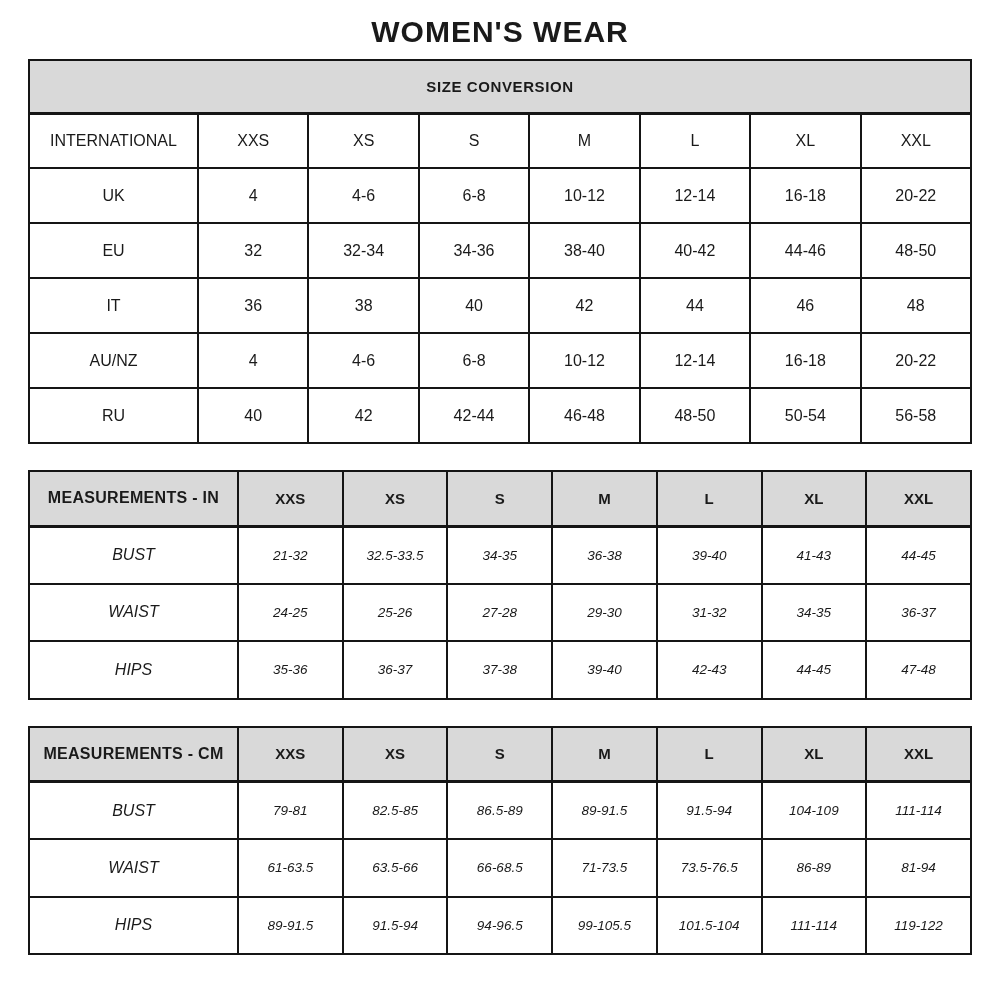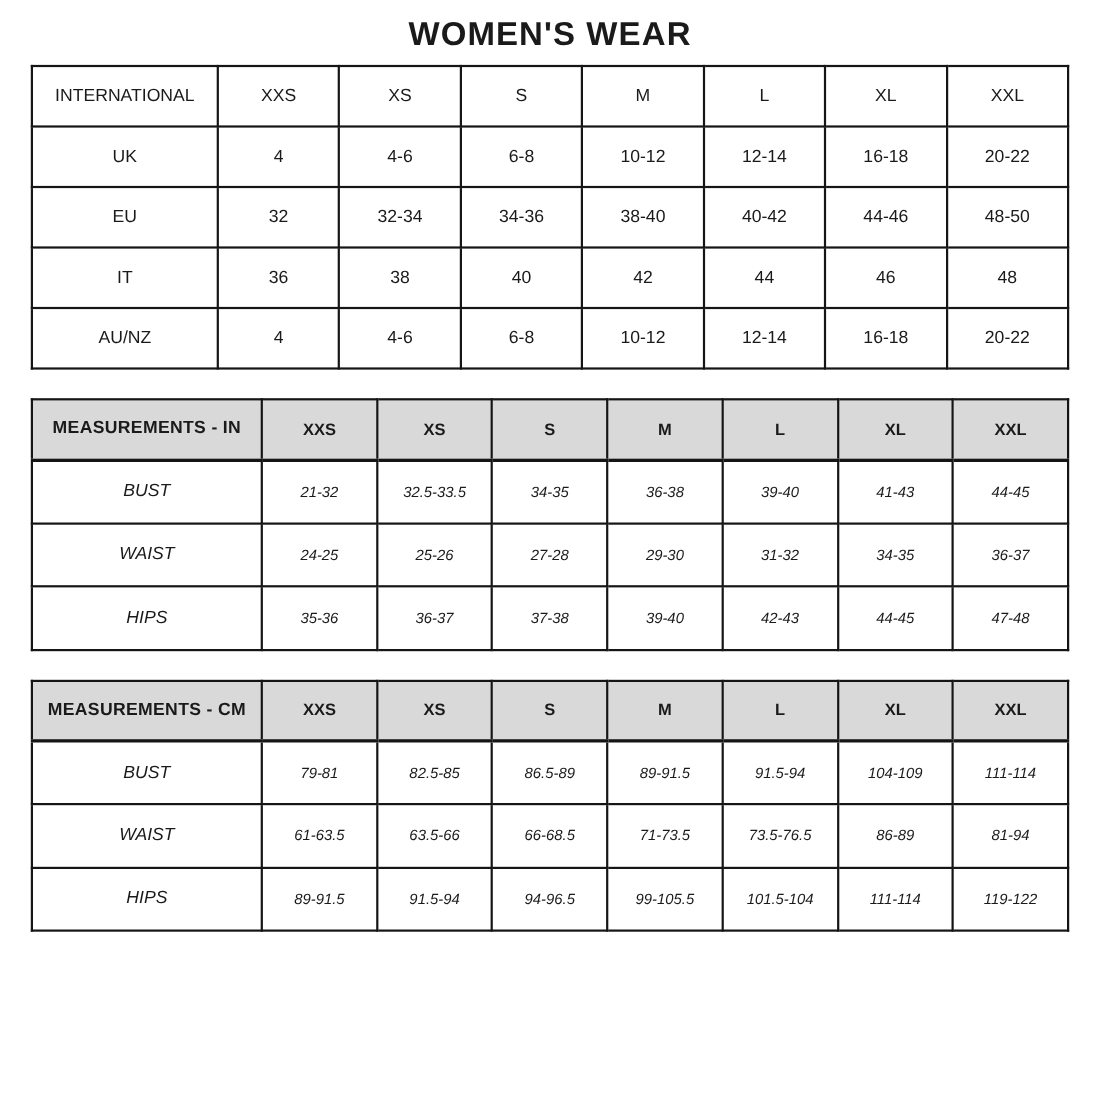--- a/index.html
+++ b/index.html
@@ -78,20 +78,23 @@
 <div class="page">
 
   <h1 class="title">WOMEN'S WEAR</h1>
 
   <table class="tbl t1">
     <colgroup>
       <col style="width:169px">
       <col span="7">
     </colgroup>
     <thead>
+      <tr>
+        <th colspan="8" class="title-cell">SIZE CONVERSION</th>
+      </tr>
       <tr class="colrow">
         <th class="rowhead">INTERNATIONAL</th>
 
       <th class="colhead">XXS</th>
           <th class="colhead">XS</th>
           <th class="colhead">S</th>
           <th class="colhead">M</th>
           <th class="colhead">L</th>
           <th class="colhead">XL</th>
           <th class="colhead">XXL</th>
@@ -131,20 +134,30 @@
         <tr>
           <td class="rowlabel">AU/NZ</td>
           <td>4</td>
           <td>4-6</td>
           <td>6-8</td>
           <td>10-12</td>
           <td>12-14</td>
           <td>16-18</td>
           <td>20-22</td>
         </tr>
+        <tr>
+          <td class="rowlabel">RU</td>
+          <td>40</td>
+          <td>42</td>
+          <td>42-44</td>
+          <td>46-48</td>
+          <td>48-50</td>
+          <td>50-54</td>
+          <td>56-58</td>
+        </tr>
       </tbody>
   </table>
 
   <table class="tbl t2">
     <colgroup>
       <col style="width:209px">
       <col span="7">
     </colgroup>
     <thead>
       <tr>

